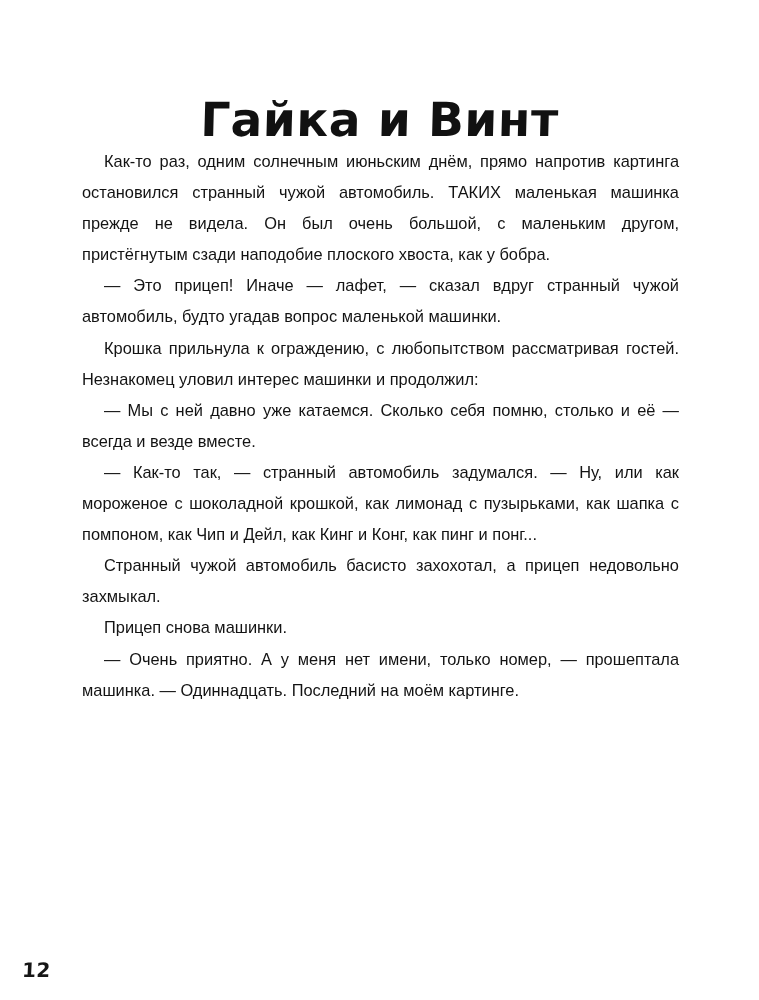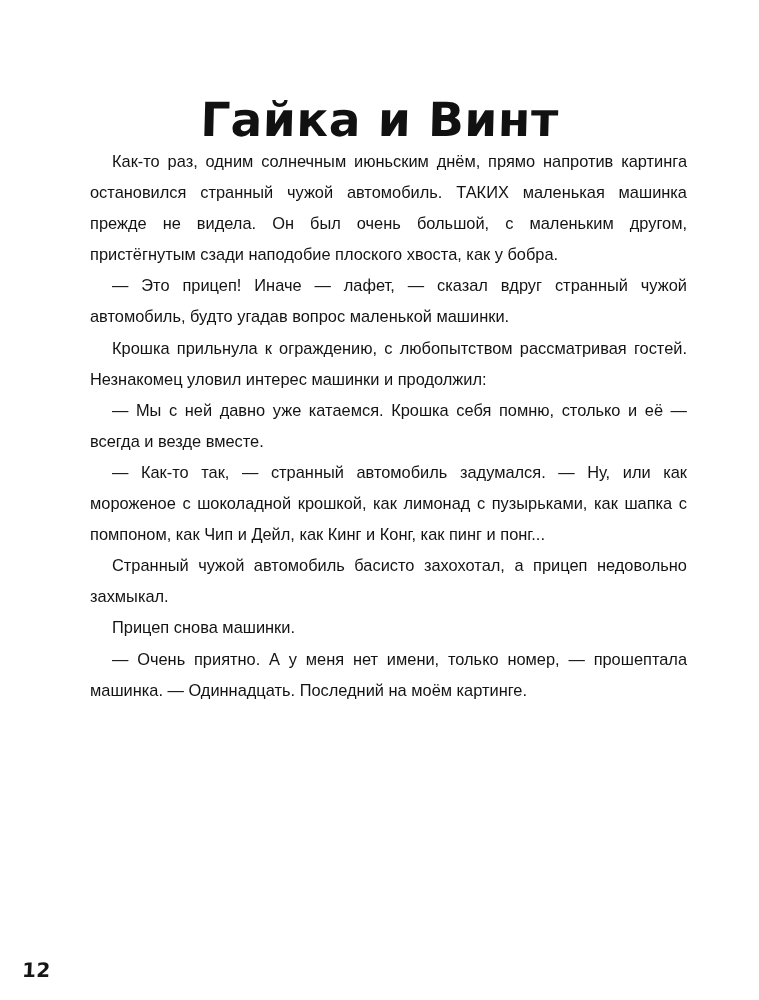--- a/index.html
+++ b/index.html
@@ -33,21 +33,21 @@
     letter-spacing: 0.5px;
     color: #111111;
     
     font-style: normal;
     transform: skewX(-1.5deg);
   }
 
   
   .body-text {
     position: absolute;
-    left: 90px;
+    left: 82px;
     top: 146px;
     width: 597px;
     font-family: "Liberation Sans", "DejaVu Sans", sans-serif;
     font-size: 16.4px;
     line-height: 31.1px;
     color: #131313;
     text-align: justify;
     text-justify: inter-word;
     -webkit-hyphens: none;
     hyphens: none;
@@ -81,21 +81,21 @@
 <body>
 
 <div class="page">
 
   <h1 class="chapter-title">Гайка и Винт</h1>
 
   <div class="body-text">
     <p>Как-то раз, одним солнечным июньским днём, прямо напротив картинга остановился странный чужой автомобиль. ТАКИХ маленькая машинка прежде не видела. Он был очень большой, с маленьким другом, пристёгнутым сзади наподобие плоского хвоста, как у бобра.</p>
     <p>— Это прицеп! Иначе — лафет, — сказал вдруг странный чужой автомобиль, будто угадав вопрос маленькой машинки.</p>
     <p>Крошка прильнула к ограждению, с любопытством рассматривая гостей. Незнакомец уловил интерес машинки и продолжил:</p>
-    <p>— Мы с ней давно уже катаемся. Крошка себя помню, столько и её — всегда и везде вместе.</p>
+    <p>— Мы с ней давно уже катаемся. Сколько себя помню, столько и её — всегда и везде вместе.</p>
     <p>— Как-то так, — странный автомобиль задумался. — Ну, или как мороженое с шоколадной крошкой, как лимонад с пузырьками, как шапка с помпоном, как Чип и Дейл, как Кинг и Конг, как пинг и понг...</p>
     <p>Странный чужой автомобиль басисто захохотал, а прицеп недовольно захмыкал.</p>
     <p>Прицеп снова машинки.</p>
     <p>— Очень приятно. А у меня нет имени, только номер, — прошептала машинка. — Одиннадцать. Последний на моём картинге.</p>
   </div>
 
   <div class="page-number">12</div>
 
 </div>
 

